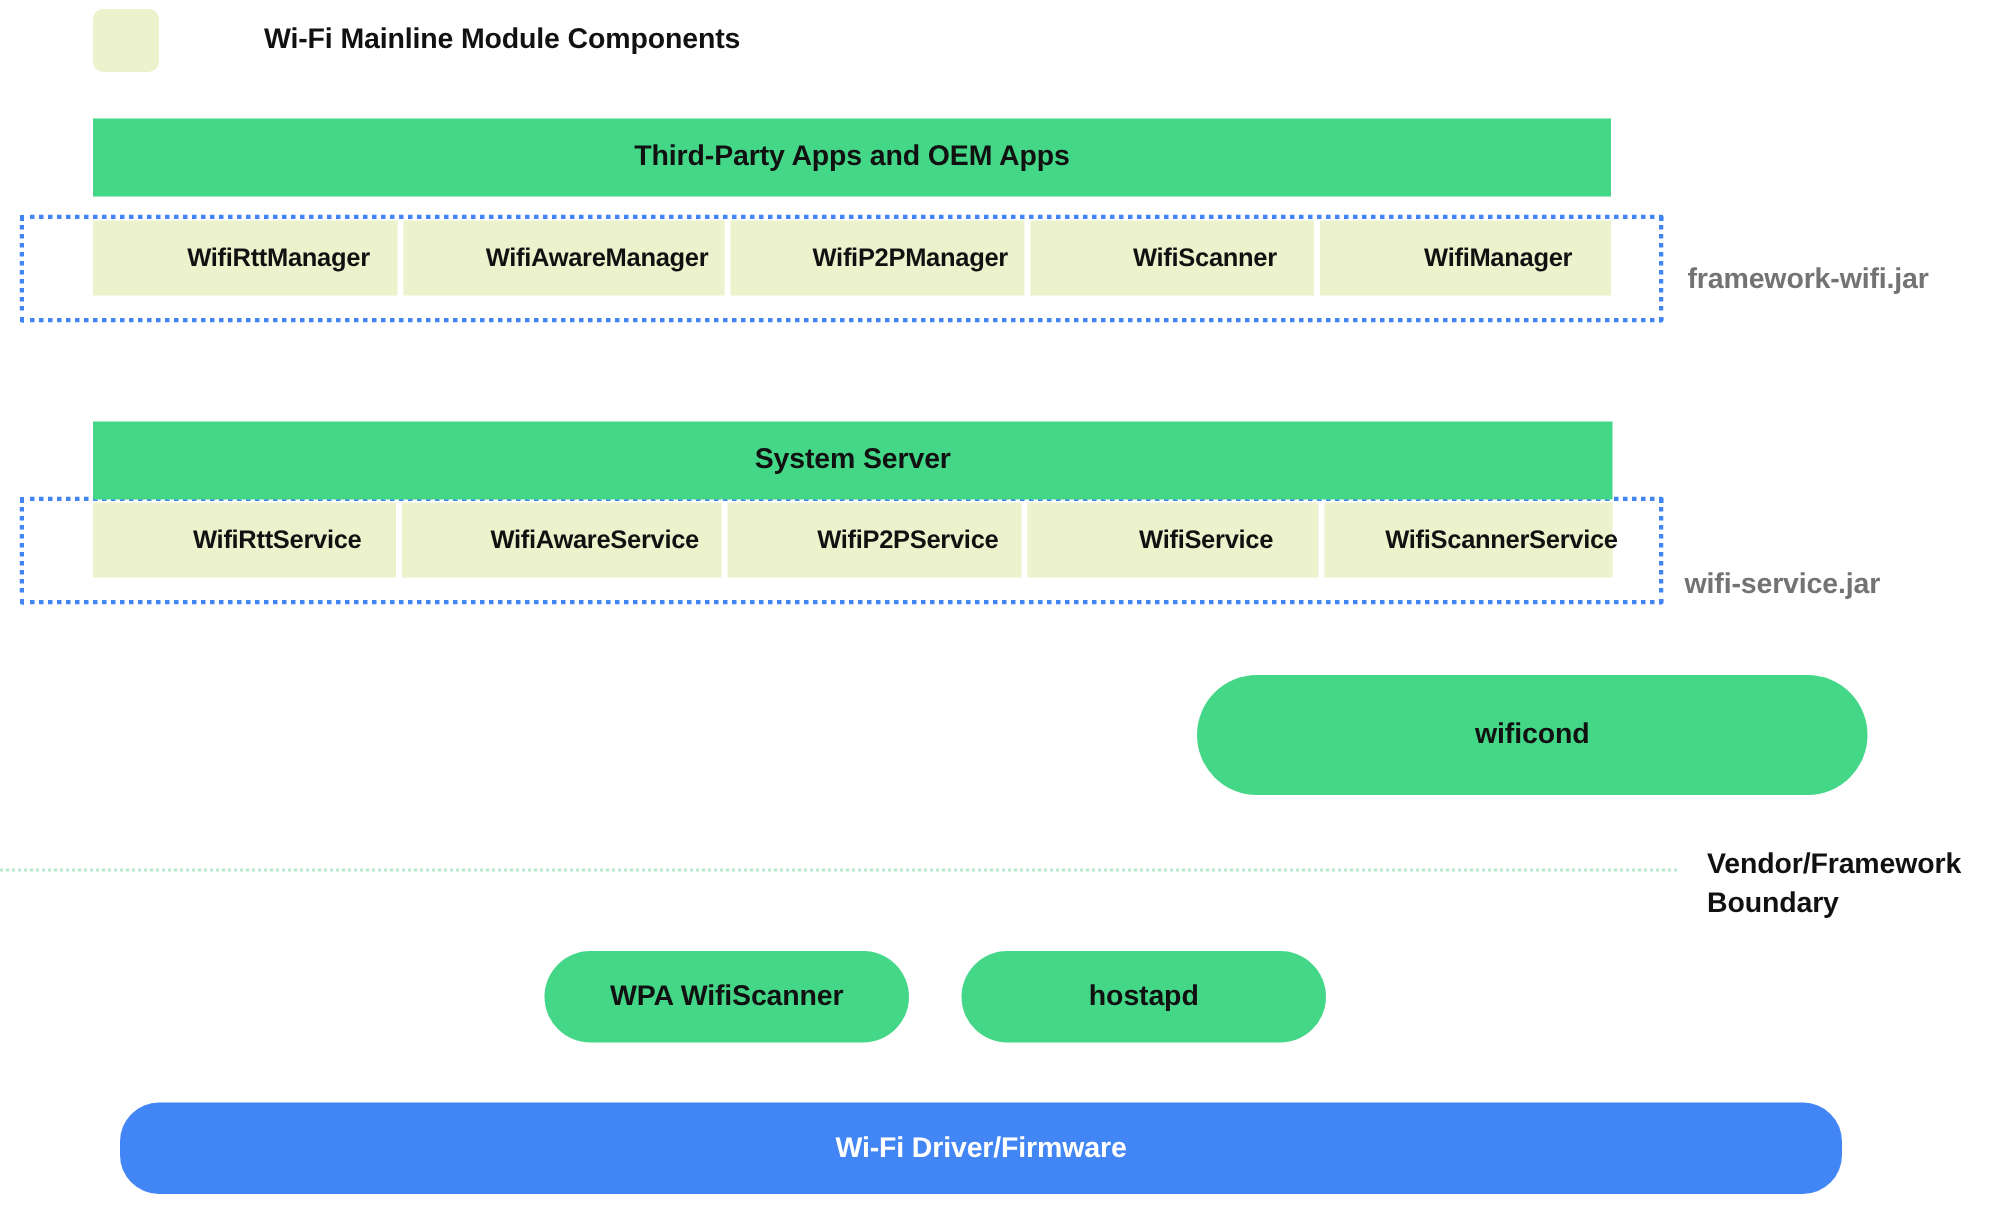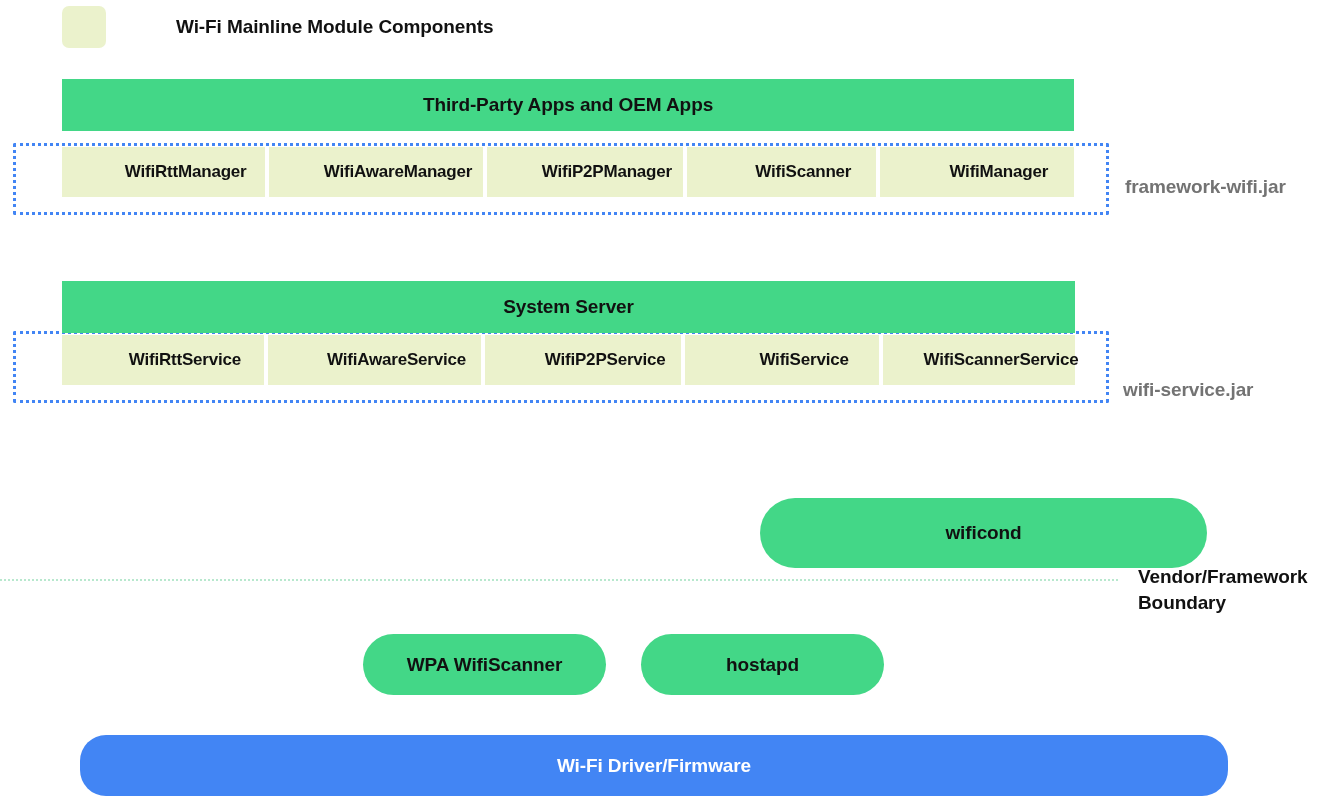--- a/index.html
+++ b/index.html
@@ -196,21 +196,21 @@
         <span>WifiService</span>
       </div>
       <div class="cell" style="width:192px;">
         <span>WifiScannerService</span>
       </div>
     </div>
 
     <div class="jar-label" style="left:1123px; top:347px;margin-top:32px;">wifi-service.jar</div>
   </div>
 
-  <div class="pill pill-green" style="left:760px; top:450px; width:447px; height:70px;margin-top:48px;">
+  <div class="pill pill-green" style="left:798px; top:450px; width:447px; height:80px;">
     <span>wificond</span>
   </div>
 
   <div class="boundary-line"></div>
   <div class="boundary-label">
     <div>Vendor/Framework</div>
     <div>Boundary</div>
   </div>
 
   <div class="pill pill-green" style="left:363px; top:634px; width:243px; height:61px;">

